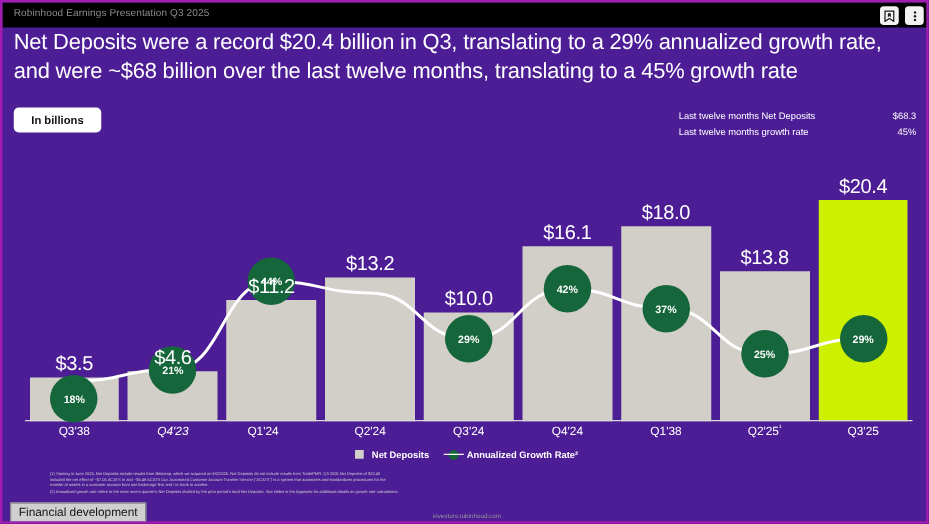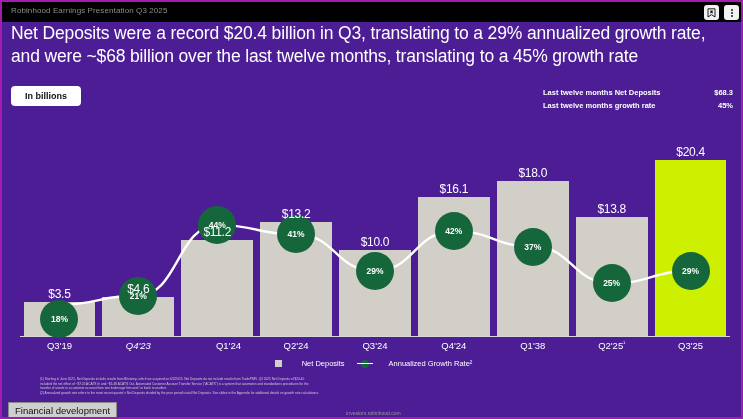--- a/index.html
+++ b/index.html
@@ -49,40 +49,40 @@
     position:absolute; left:9px; top:84px;
     background:#fff; color:#111;
     font-size:9px; font-weight:600;
     padding:5px 14px; border-radius:4px;
     white-space:nowrap;
   }
 
   
   #kpis {
     position:absolute; right:8px; top:84px;
-    width:190px; color:#fff; font-size:7.5px; font-weight:700;
+    width:190px; color:#fff; font-size:7.5px; font-weight:400;
   }
   .kpi-row { display:flex; justify-content:space-between; line-height:13px; }
   .kpi-label { white-space:nowrap; }
   .kpi-value { white-space:nowrap;margin-left:32px; }
 
   
   #chart {
     position:absolute; left:18px; top:120px;
     width:710px; height:215px;
   }
   #plot { position:absolute; left:0; top:0; width:710px; height:215px; }
   .bar {
     position:absolute; bottom:0;
     background:#d2cec8;
   }
   .bar.hl { background:#ccf000; }
   .bar-val {
     position:absolute;
-    color:#fff; font-size:12px; font-weight:400;
+    color:#fff; font-size:16px; font-weight:400;
     text-align:center; white-space:nowrap;
     letter-spacing:-.3px;
   }
   #lineSvg { position:absolute; left:0; top:0; width:710px; height:215px; pointer-events:none; }
   .node {
     position:absolute;
     width:38px; height:38px; border-radius:50%;
     background:#15663a;
     color:#fff; font-size:8.5px; font-weight:700;
     display:flex; align-items:center; justify-content:center;
@@ -99,21 +99,21 @@
     color:#fff; font-size:9.5px; text-align:center; white-space:nowrap;
   }
   .xlab sup { font-size:6px; }
 
   
   #legend {
     position:absolute; left:0; top:357px; width:743px;
     display:flex; justify-content:center; align-items:center; gap:16px;
     color:#fff; font-size:7.5px;
   }
-  .lg-item { display:flex; align-items:center; gap:20px; }
+  .lg-item { display:flex; align-items:center; gap:6px;font-weight:bold; }
   .sw-sq { width:7px; height:7px; background:#d2cec8; }
   .sw-ci { width:8px; height:8px; border-radius:50%; background:#15663a; position:relative; }
   .sw-ci::before{
     content:""; position:absolute; left:-4px; top:3px; width:16px; height:1.5px;
     background:#fff;
   }
   .lg-item span.lbl { position:relative; z-index:2; }
 
   
   #footnotes {
@@ -178,21 +178,20 @@
         <div class="bar-val" style="left: 3.5px; width: 71.8889px; bottom: 35.7059px; z-index: 6;">$3.5</div>
         <div class="node" style="left: 20.4444px; top: 178px; z-index: 5;">18%</div>
         <div class="bar" style="left: 82.3889px; width: 71.8889px; height: 39.9118px;"></div>
         <div class="bar-val" style="left: 82.3889px; width: 71.8889px; bottom: 40.9118px; z-index: 6; margin-top: 18px;">$4.6</div>
         <div class="node" style="left: 99.3333px; top: 154.562px; z-index: 5;">21%</div>
         <div class="bar" style="left: 161.278px; width: 71.8889px; height: 97.1765px;"></div>
         <div class="bar-val" style="left: 161.278px; width: 71.8889px; bottom: 98.1765px; z-index: 6;">$11.2</div>
         <div class="node" style="left: 178.222px; top: 84.125px; z-index: 5;">44%</div>
         <div class="bar" style="left: 240.167px; width: 71.8889px; height: 114.529px;"></div>
         <div class="bar-val" style="left: 240.167px; width: 71.8889px; bottom: 115.529px; z-index: 6;">$13.2</div>
-        <div class="node" style="left: 257.111px; top: 93.3125px; z-index: 5;">41%</div>
         <div class="bar" style="left: 319.056px; width: 71.8889px; height: 86.7647px;"></div>
         <div class="bar-val" style="left: 319.056px; width: 71.8889px; bottom: 87.7647px; z-index: 6;">$10.0</div>
         <div class="node" style="left: 336px; top: 130.062px; z-index: 5;">29%</div>
         <div class="bar" style="left: 397.944px; width: 71.8889px; height: 139.691px;"></div>
         <div class="bar-val" style="left: 397.944px; width: 71.8889px; bottom: 140.691px; z-index: 6;">$16.1</div>
         <div class="node" style="left: 414.889px; top: 90.25px; z-index: 5;">42%</div>
         <div class="bar" style="left: 476.833px; width: 71.8889px; height: 156.176px;"></div>
         <div class="bar-val" style="left: 476.833px; width: 71.8889px; bottom: 157.176px; z-index: 6;">$18.0</div>
         <div class="node" style="left: 493.778px; top: 105.562px; z-index: 5;">37%</div>
         <div class="bar" style="left: 555.722px; width: 71.8889px; height: 119.735px;"></div>
@@ -201,23 +200,23 @@
         <div class="bar hl" style="left: 634.611px; width: 71.8889px; height: 177px;"></div>
         <div class="bar-val" style="left: 634.611px; width: 71.8889px; bottom: 178px; z-index: 6;">$20.4</div>
         <div class="node" style="left: 651.556px; top: 130.062px; z-index: 5;">29%</div>
       </div>
     <svg id="lineSvg" viewBox="0 0 710 215" style="z-index: 3;">
         <path d="M 39.44444444444444 182.75 C 78.88888888888889 182.75 78.88888888888889 173.5625 118.33333333333333 173.5625 C 157.77777777777777 173.5625 157.77777777777777 103.125 197.22222222222223 103.125 C 236.66666666666666 103.125 236.66666666666666 112.3125 276.1111111111111 112.3125 C 315.55555555555554 112.3125 315.55555555555554 149.0625 355 149.0625 C 394.44444444444446 149.0625 394.44444444444446 109.25 433.8888888888889 109.25 C 473.3333333333333 109.25 473.3333333333333 124.5625 512.7777777777777 124.5625 C 552.2222222222222 124.5625 552.2222222222222 161.3125 591.6666666666666 161.3125 C 631.1111111111111 161.3125 631.1111111111111 149.0625 670.5555555555555 149.0625" fill="none" stroke="#ffffff" stroke-width="2.4" stroke-linecap="round"></path>
       </svg>
   </div>
   <div id="axis"></div>
   <div id="xlabels">
-      <div class="xlab" style="left: 0px; width: 78.8889px;">Q3'19</div>
+      <div class="xlab" style="left: 0px; width: 78.8889px;">Q3'38</div>
       <div class="xlab" style="left: 78.8889px; width: 78.8889px; font-style: italic;">Q4'23</div>
-      <div class="xlab" style="left: 169px; width: 78.8889px;">Q1'24</div>
+      <div class="xlab" style="left: 151px; width: 78.8889px;">Q1'24</div>
       <div class="xlab" style="left: 236.667px; width: 78.8889px;">Q2'24</div>
       <div class="xlab" style="left: 315.556px; width: 78.8889px;">Q3'24</div>
       <div class="xlab" style="left: 394.444px; width: 78.8889px;">Q4'24</div>
       <div class="xlab" style="left: 473.333px; width: 78.8889px;">Q1'38</div>
       <div class="xlab" style="left: 552.222px; width: 78.8889px;">Q2'25<sup>¹</sup></div>
       <div class="xlab" style="left: 631.111px; width: 78.8889px;">Q3'25</div>
     </div>
 
   <div id="legend">
     <div class="lg-item">

